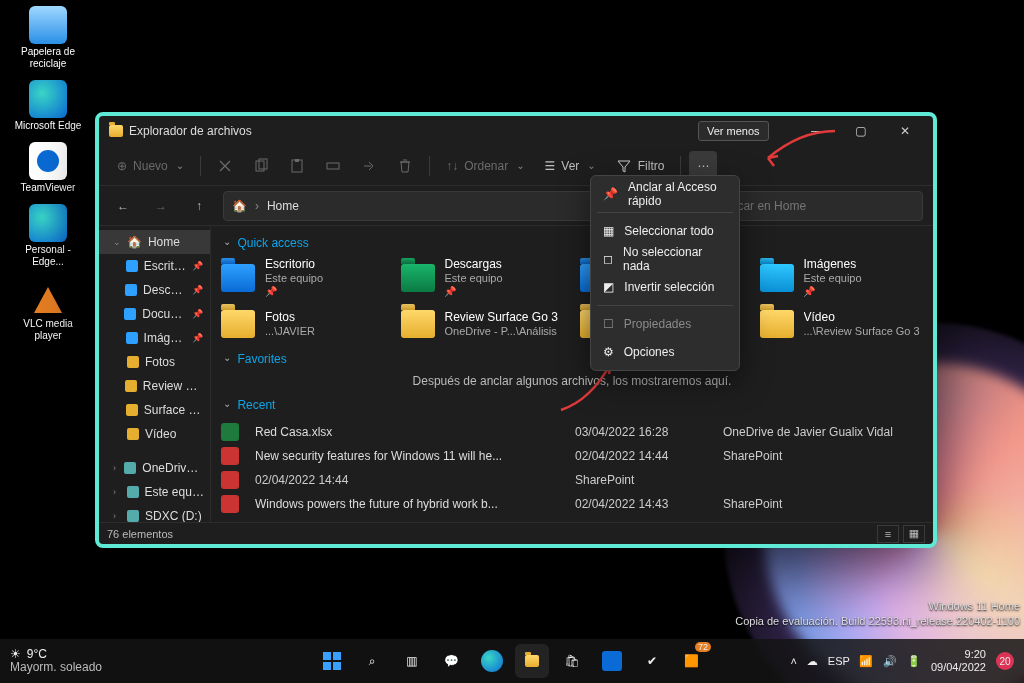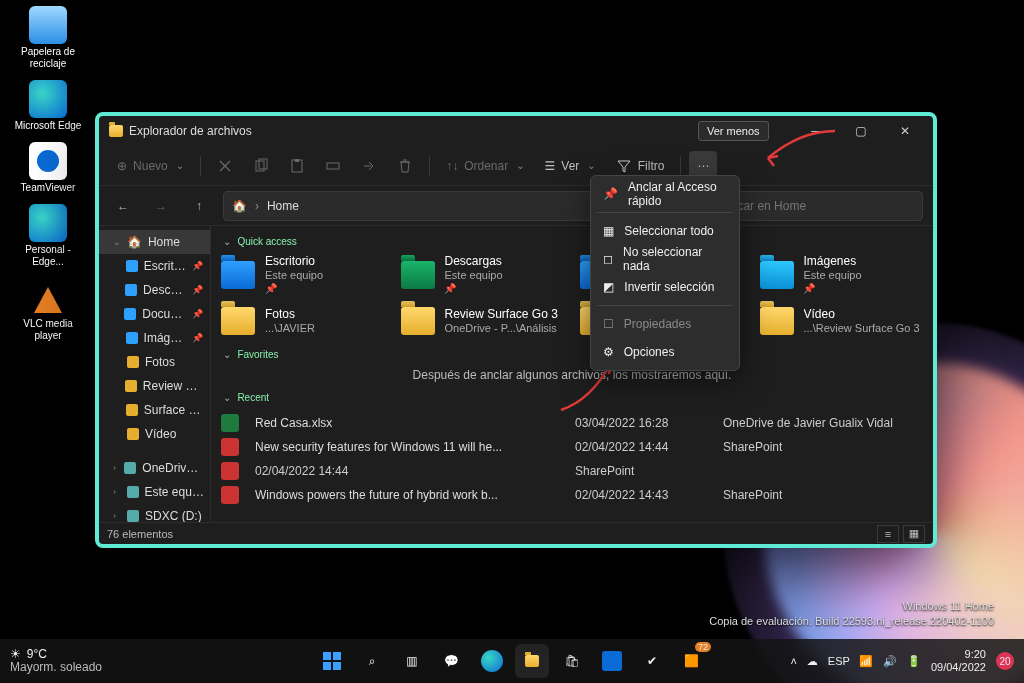--- a/index.html
+++ b/index.html
@@ -39,21 +39,21 @@
 .body { flex:1; display:flex; min-height:0;}
 .nav { width:112px; background:#1e1e1e; border-right:1px solid #2c2c2c; overflow:hidden; padding:4px 0; font-size:12px;}
 .nav .item{height:24px;display:flex;align-items:center;gap:6px;padding:0 6px 0 14px;color:#ddd;white-space:nowrap;overflow:hidden}
 .nav .item.sel{background:#383838}
 .nav .item .caret{width:8px;color:#888;font-size:9px}
 .nav .item .pin{margin-left:auto;color:#888;font-size:9px}
 .nav .sep{height:10px}
 .sq{width:12px;height:12px;border-radius:2px;flex:0 0 12px}
 
 .content{flex:1;overflow:auto;padding:6px 10px 10px 10px;position:relative}
-.group-h{display:flex;align-items:flex-start;gap:6px;color:#86efac;font-size:10px;margin:4px 0 8px 2px}
+.group-h{display:flex;align-items:flex-start;gap:6px;color:#0ea5e9;font-size:12px;margin:4px 0 8px 2px}
 .group-h::before{content:"⌄";font-size:10px;color:#aaa}
 
 .tiles{display:grid;grid-template-columns:repeat(4,1fr);gap:6px 16px;margin-bottom:8px}
 .tile{display:flex;align-items:center;gap:10px;height:40px}
 .tile .fi{width:34px;height:28px;border-radius:3px;position:relative;flex:0 0 34px}
 .tile .fi.yellow{background:linear-gradient(#ffd86b,#e6ae2e)}
 .tile .fi.blue{background:linear-gradient(#2ea0ff,#0a6bd6)}
 .tile .fi.green{background:linear-gradient(#19b56a,#0b7a44)}
 .tile .fi.cyan{background:linear-gradient(#2ec8ff,#0a8fd6)}
 .tile .fi::before{content:"";position:absolute;top:-6px;left:0;width:14px;height:6px;background:inherit;border-radius:2px 2px 0 0;filter:brightness(.9)}
@@ -78,21 +78,21 @@
 .arrow{position:absolute;z-index:49;pointer-events:none}
 .arrow svg{overflow:visible}
 
 
 .moremenu{position:absolute;z-index:60;background:#2d2d2d;border:1px solid #444;border-radius:6px;box-shadow:0 10px 30px rgba(0,0,0,.5);padding:4px;width:150px}
 .moremenu .mi{height:28px;display:flex;align-items:center;gap:10px;padding:0 8px;color:#eee;border-radius:4px}
 .moremenu .mi.dim{color:#8a8a8a}
 .moremenu hr{border:none;border-top:1px solid #444;margin:4px 2px}
 
 
-.watermark{position:absolute;right:30px;bottom:54px;text-align:right;color:#ddd;font-size:11px;line-height:15px;text-shadow:0 1px 2px #000}
+.watermark{position:absolute;right:4px;bottom:54px;text-align:right;color:#ddd;font-size:11px;line-height:15px;text-shadow:0 1px 2px #000}
 
 
 .taskbar{position:absolute;left:0;right:0;bottom:0;height:44px;background:rgba(20,20,20,.85);backdrop-filter:blur(6px);display:flex;align-items:center;padding:0 10px;gap:8px}
 .taskbar .left{display:flex;flex-direction:column;line-height:13px;color:#eee}
 .taskbar .center{position:absolute;left:50%;transform:translateX(-50%);display:flex;gap:6px}
 .taskbar .tb{width:34px;height:34px;border-radius:6px;display:flex;align-items:center;justify-content:center;color:#eee}
 .taskbar .tb.active{background:rgba(255,255,255,.08)}
 .taskbar .right{margin-left:auto;display:flex;align-items:center;gap:10px;color:#eee;font-size:11px}
 .taskbar .clock{text-align:right;line-height:13px}
 .notif-badge{width:18px;height:18px;border-radius:50%;background:#d35;display:flex;align-items:center;justify-content:center;font-size:10px}

